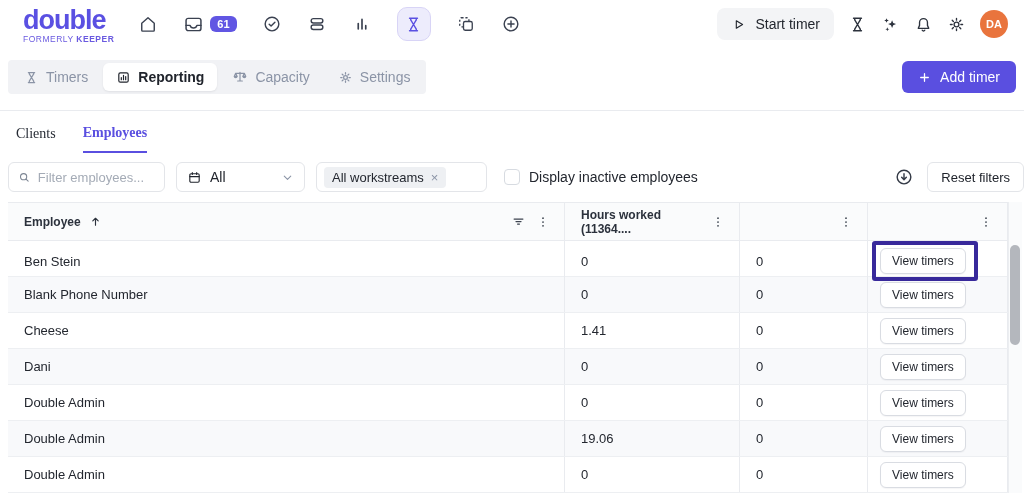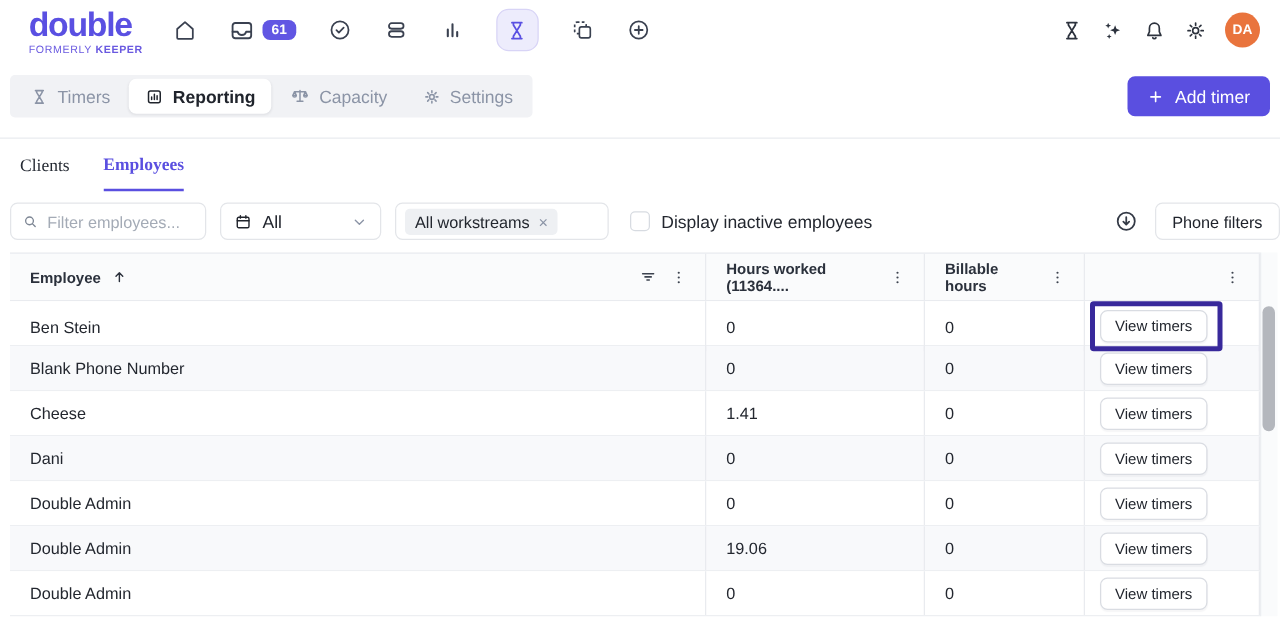--- a/index.html
+++ b/index.html
@@ -120,20 +120,26 @@
           </svg>
       </button>
       <button class="icon-btn">
         <svg width="20" height="20" viewBox="0 0 24 24" fill="none" stroke="currentColor" stroke-width="1.7" stroke-linecap="round">
             <circle cx="12" cy="12" r="8.2"></circle>
             <path d="M12 8.3v7.4M8.3 12h7.4"></path>
           </svg>
       </button>
     </nav>
     <div class="top-right">
+      <button class="start-timer">
+        <svg width="15" height="15" viewBox="0 0 24 24" fill="none" stroke="currentColor" stroke-width="1.8" stroke-linejoin="round">
+            <path d="M8.5 6v12l10-6z"></path>
+          </svg>
+        <span>Start timer</span>
+      </button>
       <button class="tr-icon">
         <svg width="19" height="19" viewBox="0 0 24 24" fill="none" stroke="currentColor" stroke-width="1.8" stroke-linecap="round" stroke-linejoin="round">
             <path d="M7 4h10M7 20h10M8.5 4v2.3L12 12l-3.5 5.7V20M15.5 4v2.3L12 12l3.5 5.7V20"></path>
           </svg>
       </button>
       <button class="tr-icon">
         <svg width="19" height="19" viewBox="0 0 24 24" fill="currentColor">
             <path d="M14 6.5l1.4 3.6 3.6 1.4-3.6 1.4L14 16.5l-1.4-3.6L9 11.5l3.6-1.4z"></path>
             <path d="M7 4l.8 2.1L9.9 7l-2.1.8L7 9.9 6.2 7.8 4.1 7l2.1-.9z"></path>
             <path d="M8 15.5l.7 1.8 1.8.7-1.8.7-.7 1.8-.7-1.8-1.8-.7 1.8-.7z"></path>
@@ -228,21 +234,21 @@
       <span class="checkbox"></span>
       <span class="chk-label">Display inactive employees</span>
     </div>
     <div class="f-spacer"></div>
     <button class="dl-btn">
       <svg width="20" height="20" viewBox="0 0 24 24" fill="none" stroke="currentColor" stroke-width="1.7" stroke-linecap="round" stroke-linejoin="round">
           <circle cx="12" cy="12" r="8.2"></circle>
           <path d="M12 8v7M9.2 12.4L12 15.2l2.8-2.8"></path>
         </svg>
     </button>
-    <button class="reset-btn">Phone filters</button>
+    <button class="reset-btn">Reset filters</button>
   </div>
 
   <div class="table">
     <div class="scroll-track">
       <span class="scroll-thumb"></span>
     </div>
     <div class="thead">
       <div class="th">
         <span>Employee</span>
         <svg class="sort-icon" width="13" height="13" viewBox="0 0 24 24" fill="none" stroke="currentColor" stroke-width="2.1" stroke-linecap="round" stroke-linejoin="round">
@@ -263,21 +269,20 @@
         <span>Hours worked (11364....</span>
         <span class="th-icons">
           <svg width="14" height="14" viewBox="0 0 24 24" fill="currentColor">
               <circle cx="12" cy="5.5" r="1.5"></circle>
               <circle cx="12" cy="12" r="1.5"></circle>
               <circle cx="12" cy="18.5" r="1.5"></circle>
             </svg>
         </span>
       </div>
       <div class="th">
-        <span>Billable hours</span>
         <span class="th-icons">
           <svg width="14" height="14" viewBox="0 0 24 24" fill="currentColor">
               <circle cx="12" cy="5.5" r="1.5"></circle>
               <circle cx="12" cy="12" r="1.5"></circle>
               <circle cx="12" cy="18.5" r="1.5"></circle>
             </svg>
         </span>
       </div>
       <div class="th">
         <span></span>

